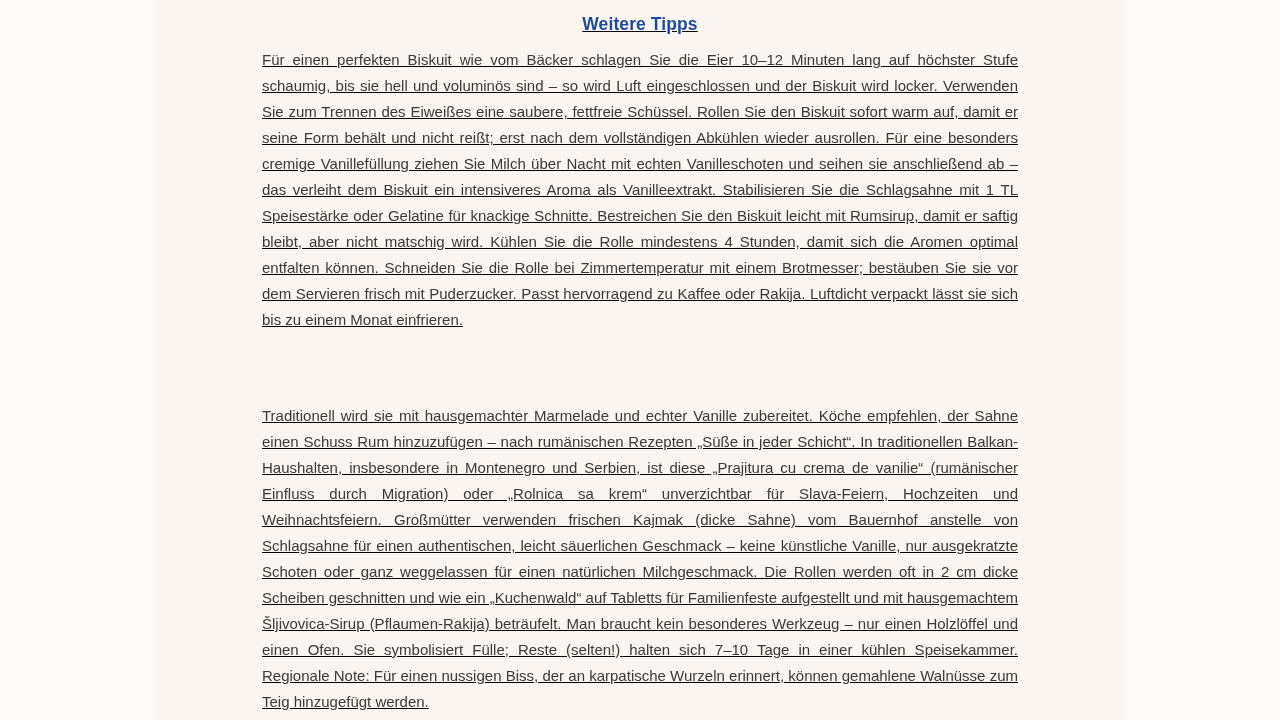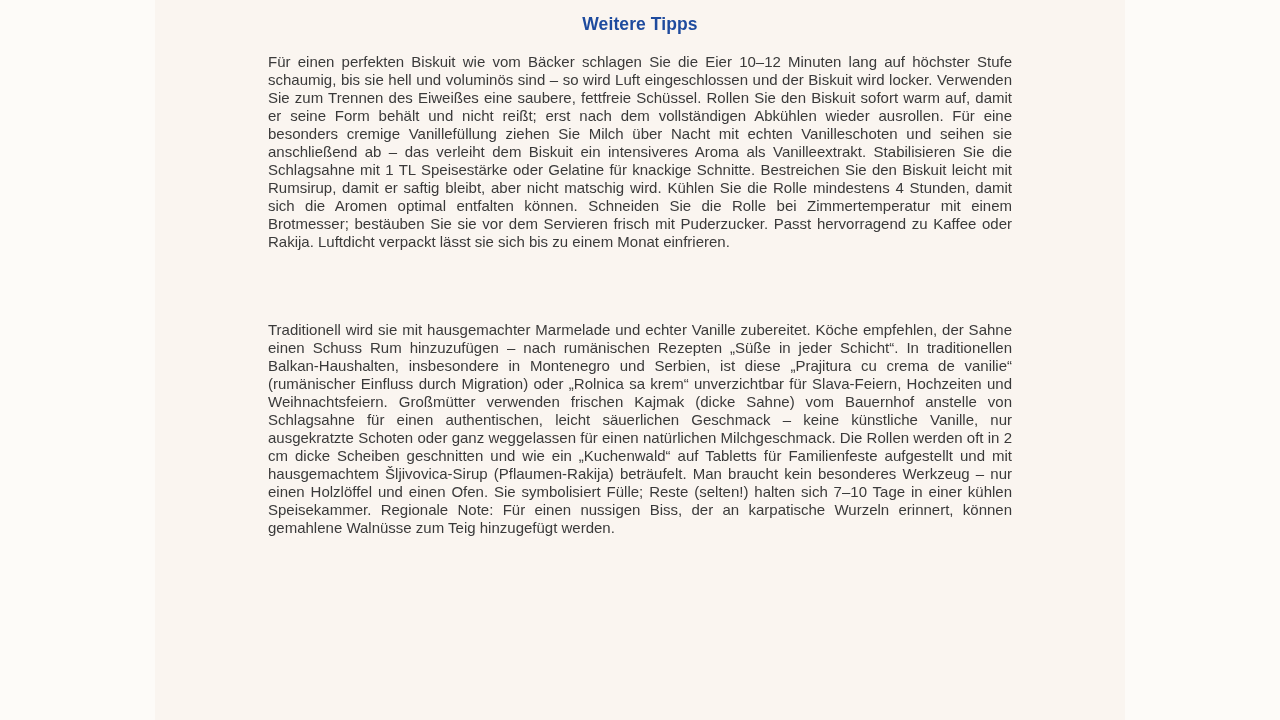--- a/index.html
+++ b/index.html
@@ -16,37 +16,38 @@
   .content-panel {
     box-sizing: border-box;
     width: 970px;
     height: 720px;
     margin: 0 auto;
     background: var(--panel-bg, #faf5f0);
     padding: 14px 95px 0 95px;
   }
   .tip-section {
     margin: 0;
+    text-decoration: underline;
   }
   .tip-section + .tip-section {
     margin-top: 70px;
   }
   .section-title {
     margin: 0 0 7px 0;
     text-align: center;
     font-size: 17.5px;
     font-weight: 700;
     letter-spacing: 0.1px;
     color: var(--heading-color, #1e4b9e);
   }
   .section-paragraph {
-    margin: 18px;
+    margin: 12px;
     text-align: justify;
     font-size: 15px;
-    line-height: 18px;
+    line-height: 26px;
     color: var(--text-color, #3a3a3a);
   }
 </style>
 </head>
 <body style="background: rgb(253, 251, 248);">
 
 <div class="content-panel">
 
   <section class="tip-section">
     <h2 class="section-title">Weitere Tipps</h2>

